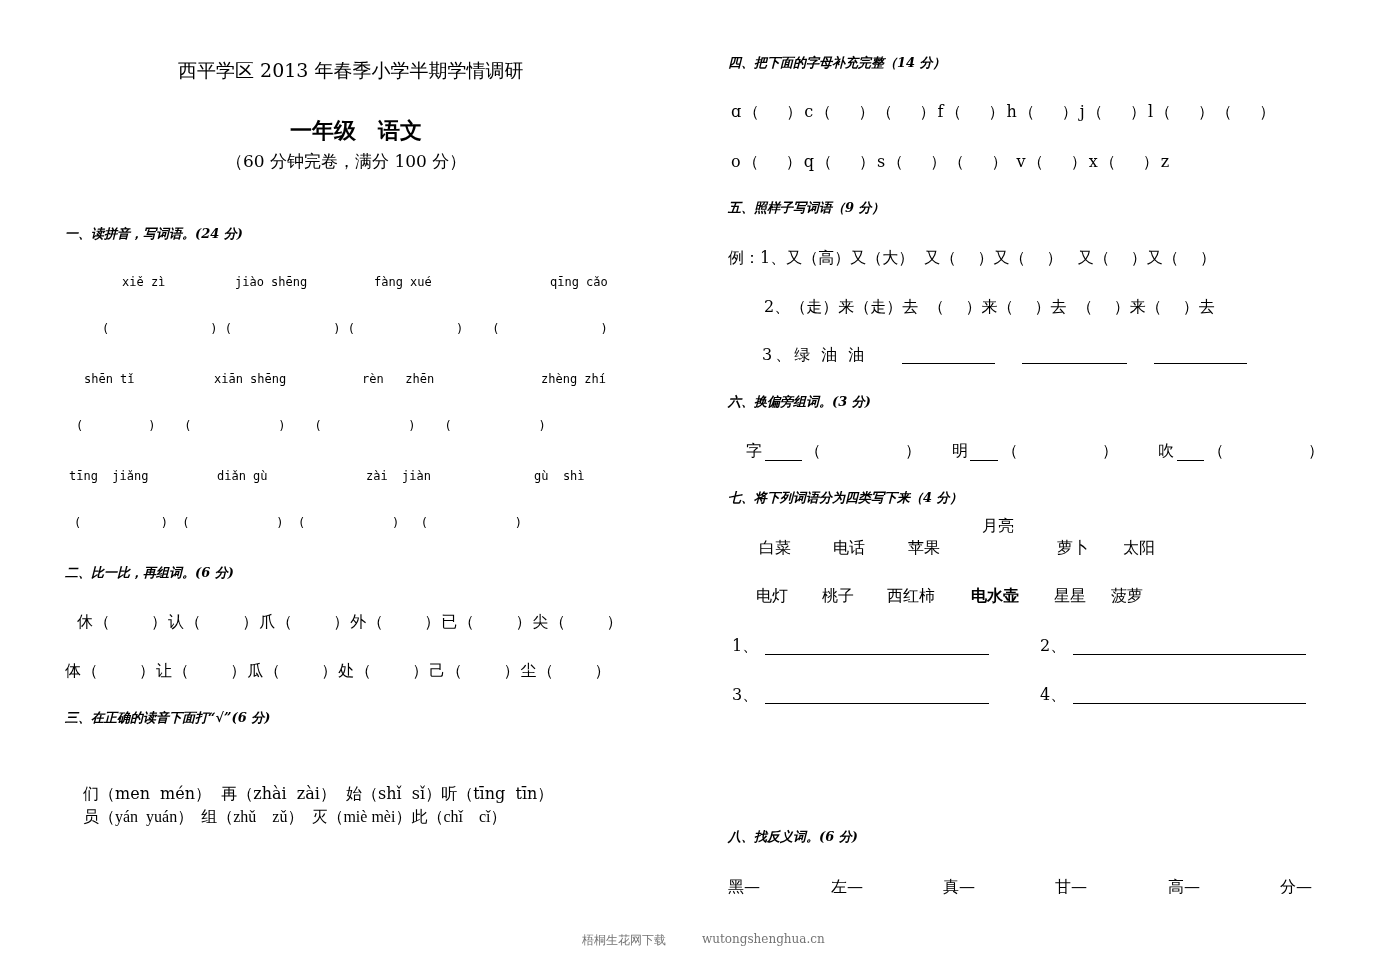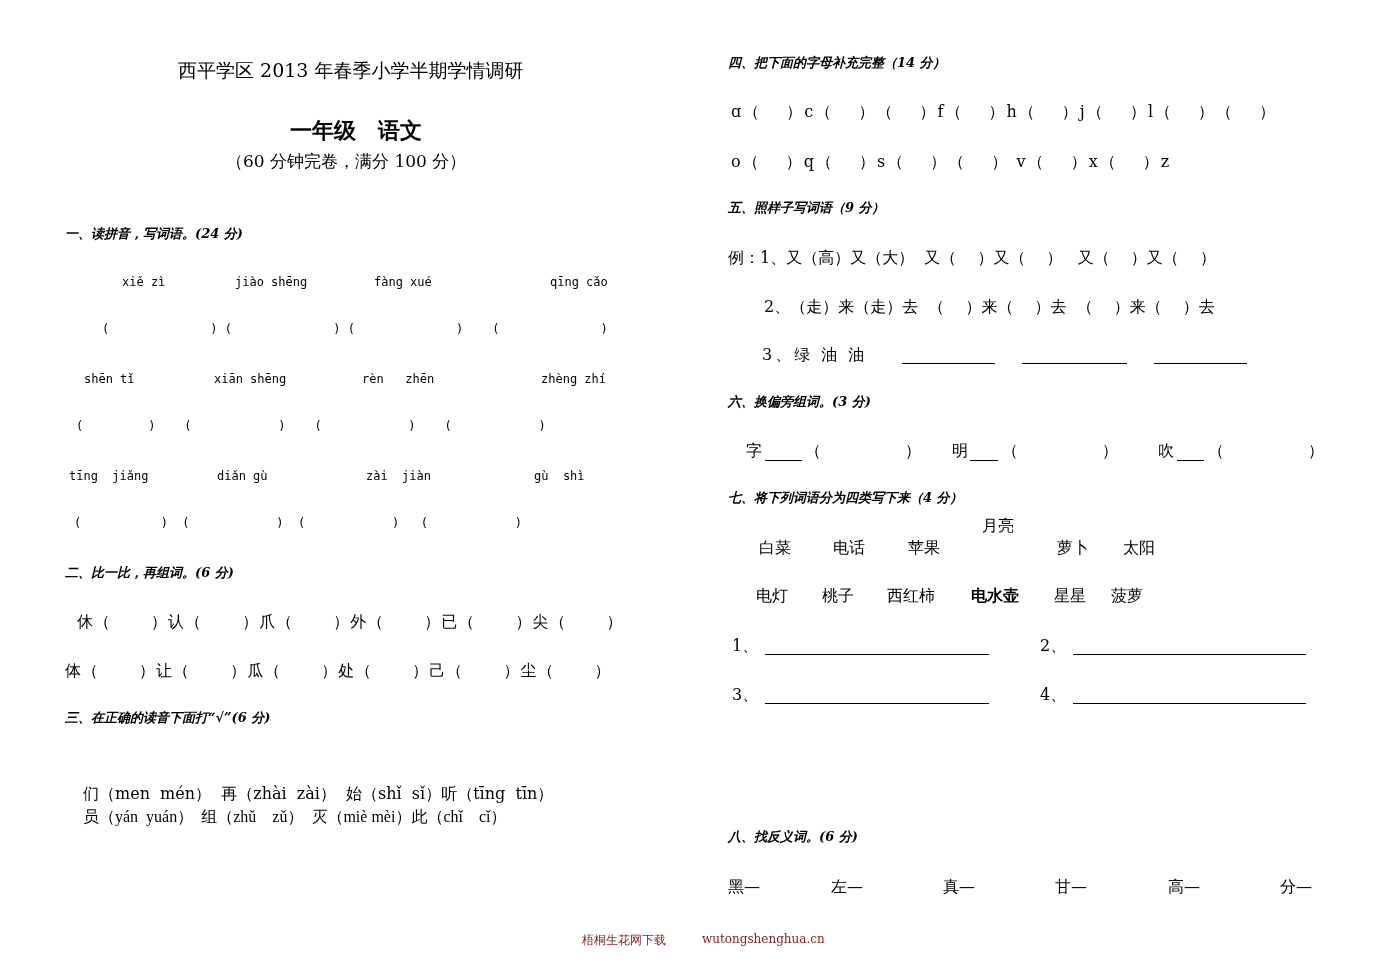--- a/index.html
+++ b/index.html
@@ -6,21 +6,21 @@
   html, body { width: 1375px; height: 971px; background: #ffffff; overflow: hidden; }
   body { position: relative; font-family: "DejaVu Serif", "Liberation Serif", serif; color: #000; }
   .abs { position: absolute; white-space: pre; }
   .title { font-size: 19px; font-weight: normal; }
   .subject { font-size: 22px; font-weight: bold; }
   .note { font-size: 17px; }
   .heading { font-size: 13px; font-weight: bold; font-style: italic; }
   .body { font-size: 16px; }
   .py { font-size: 12px; font-family: "DejaVu Sans Mono", "Liberation Mono", monospace; }
   .line { position: absolute; border-bottom: 1px solid #000; height: 0; }
-  .footer { font-size: 12px; color: #7f1d1d; }
+  .footer { font-size: 12px; color: #737373; }
 </style>
 </head>
 <body>
 
 <div class="abs title" style="left:178px; top:58px;">西平学区 2013 年春季小学半期学情调研</div>
 <div class="abs subject" style="left:290px; top:116px;">一年级　语文</div>
 <div class="abs note" style="left:226px; top:150px;">（60 分钟完卷，满分 100 分）</div>
 
 <div class="abs heading" style="left:65px; top:225px;">一、读拼音，写词语。(24 分)</div>
 

